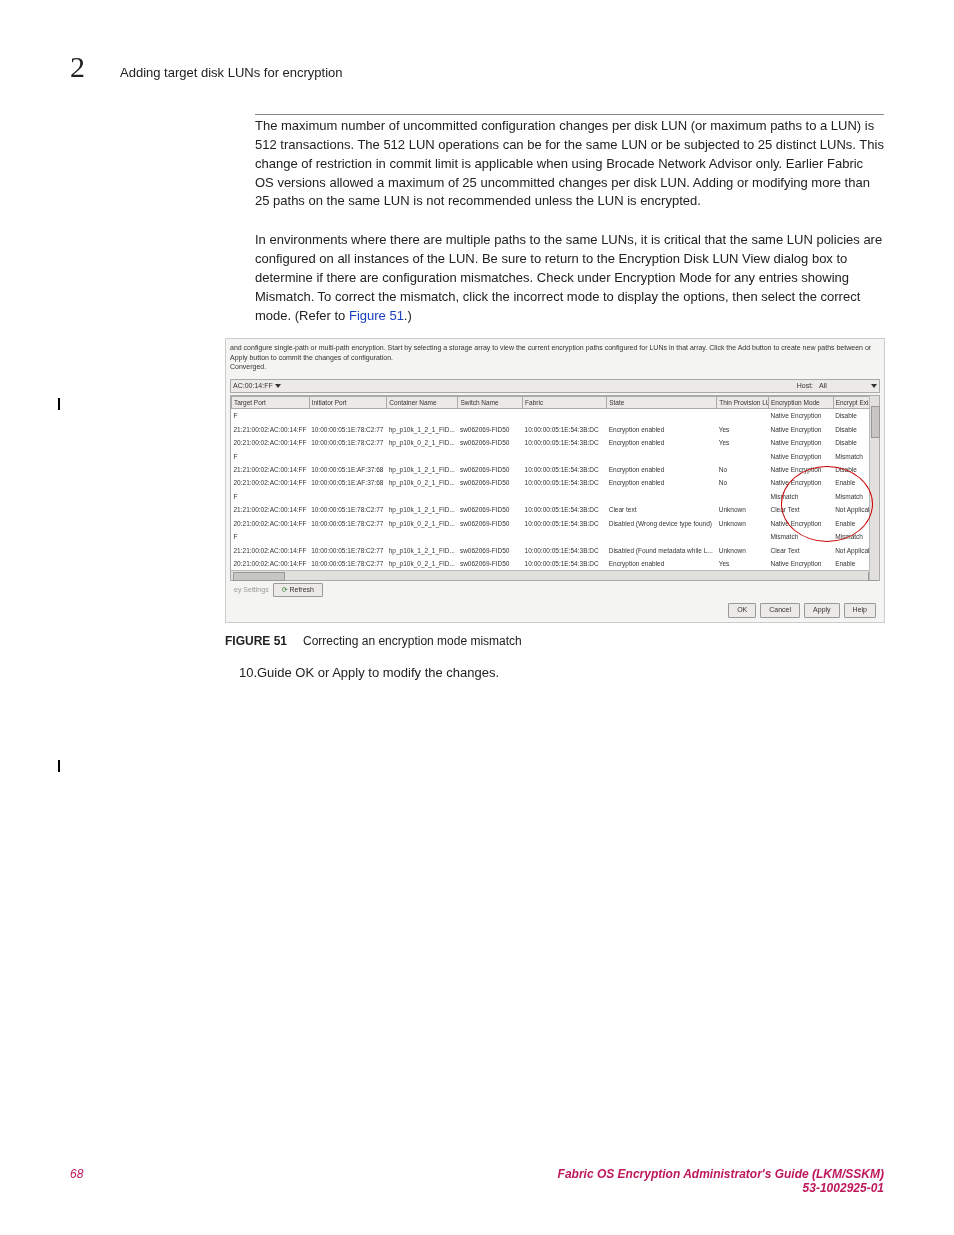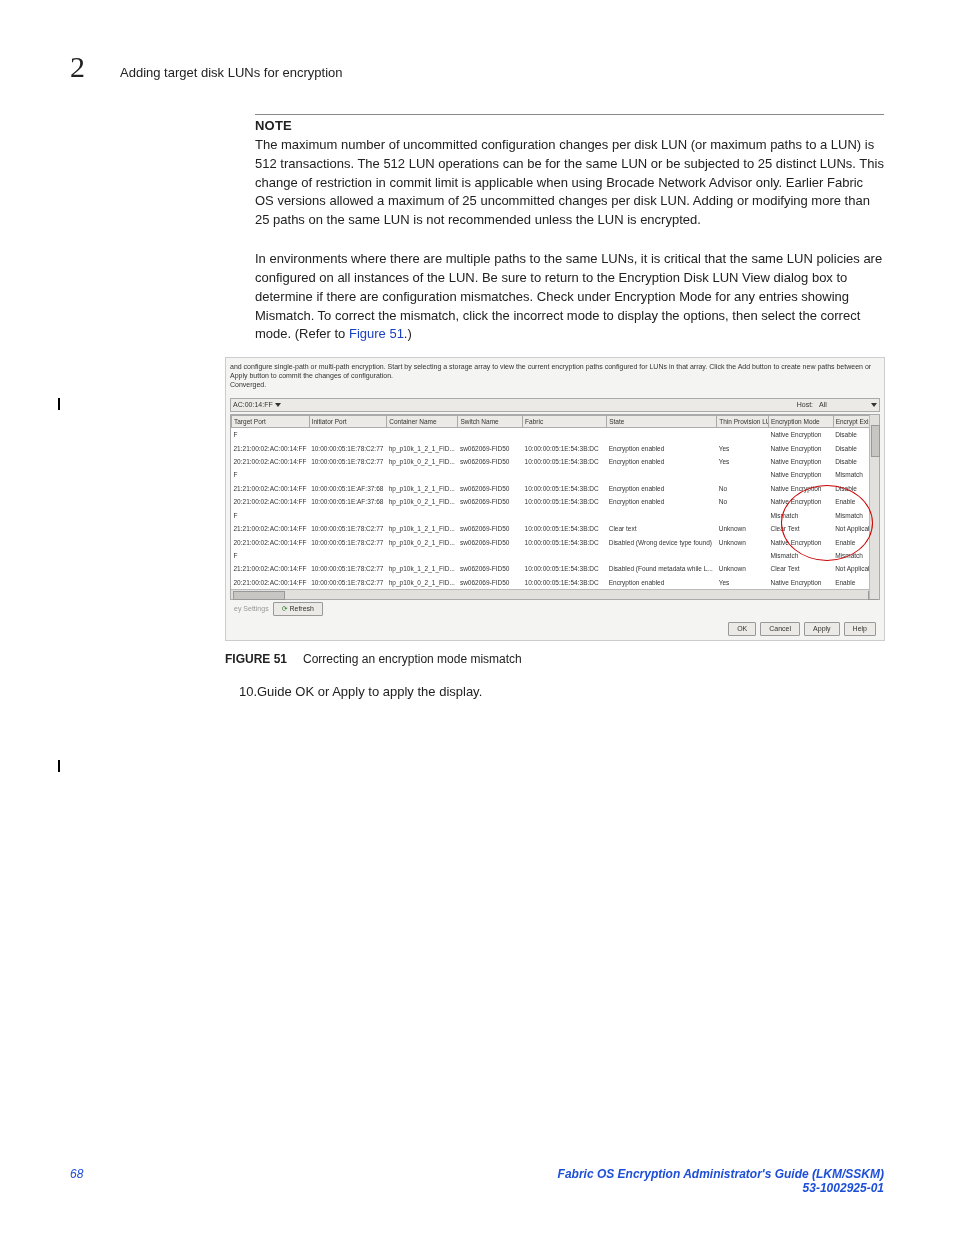--- a/index.html
+++ b/index.html
@@ -189,21 +189,21 @@
   .step-num { width: 24px; }
   .footer {
     position: absolute;
     bottom: 40px;
     left: 70px;
     right: 70px;
     display: flex;
     justify-content: space-between;
     font-style: italic;
     font-size: 12px;
-    color: #1d4ed8;
+    color: #be185d;
   }
   .footer .right { text-align: right; font-weight: bold; }
   .change-bar {
     position: absolute;
     left: 58px;
     width: 2px;
     background: #000;
   }
 </style>
 </head>
@@ -213,21 +213,20 @@
   <div class="change-bar" style="top:398px;height:12px;"></div>
   <div class="change-bar" style="top:760px;height:12px;"></div>
 
   <div class="header-row">
     <div class="chap-num">2</div>
     <div class="header-text">Adding target disk LUNs for encryption</div>
   </div>
 
   <div class="content-col">
     <hr class="hr-top">
-    <div class="note-label">NOTE</div>
     <div>The maximum number of uncommitted configuration changes per disk LUN (or maximum paths to a LUN) is 512 transactions. The 512 LUN operations can be for the same LUN or be subjected to 25 distinct LUNs. This change of restriction in commit limit is applicable when using Brocade Network Advisor only. Earlier Fabric OS versions allowed a maximum of 25 uncommitted changes per disk LUN. Adding or modifying more than 25 paths on the same LUN is not recommended unless the LUN is encrypted.</div>
 
     <p style="margin-top:20px;">
       <span>In environments where there are multiple paths to the same LUNs, it is critical that the same LUN policies are configured on all instances of the LUN. Be sure to return to the </span><span class="bold">Encryption Disk LUN View</span><span> dialog box to determine if there are configuration mismatches. Check under </span><span class="bold">Encryption Mode</span><span> for any entries showing </span><span class="bold">Mismatch</span><span>. To correct the mismatch, click the incorrect mode to display the options, then select the correct mode. (Refer to </span><span class="fig-link">Figure 51</span><span>.)</span>
     </p>
 
     <div class="figure-box">
       <div class="fig-inner">
         <div class="fig-intro">
           <span>and configure single-path or multi-path encryption. Start by selecting a storage array to view the current encryption paths configured for LUNs in that array. Click the Add button to create new paths between or Apply button to commit the changes of configuration.</span><br>
@@ -431,21 +430,21 @@
     </div>
 
     <div class="figure-caption">
       <span class="fignum">FIGURE 51</span><span>Correcting an encryption mode mismatch</span>
     </div>
 
 
     <div class="step-row">
       <div class="step-num">10.</div>
       <div>
-        <span>Guide </span><span class="bold">OK</span><span> or </span><span class="bold">Apply</span><span> to apply the display.</span>
+        <span>Guide </span><span class="bold">OK</span><span> or </span><span class="bold">Apply</span><span> to modify the changes.</span>
       </div>
     </div>
   </div>
 
   <div class="footer">
     <div>68</div>
     <div class="right">
       <div>Fabric OS Encryption Administrator's Guide  (LKM/SSKM)</div>
       <div>53-1002925-01</div>
     </div>

